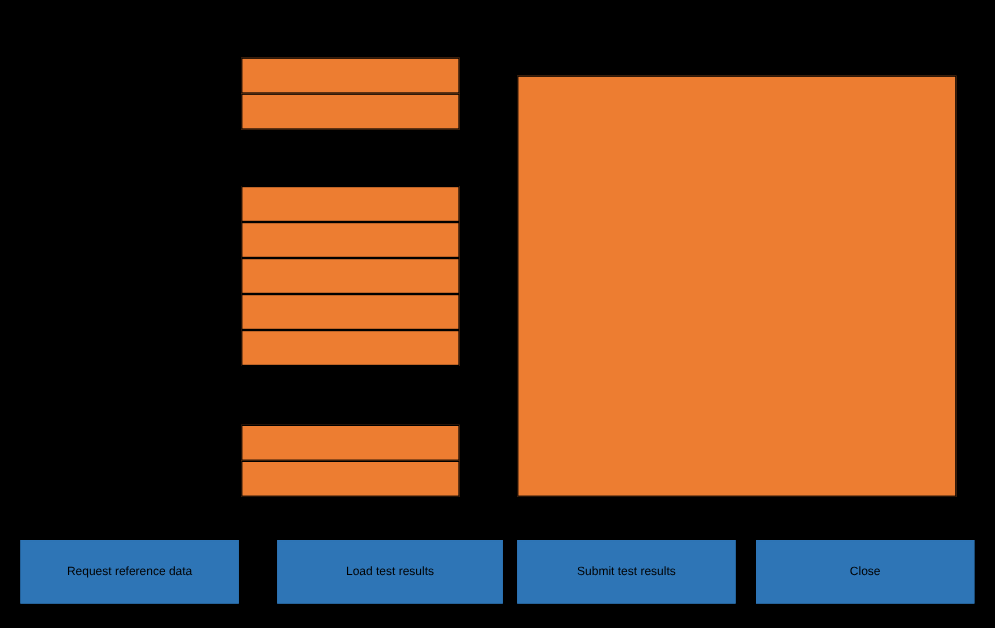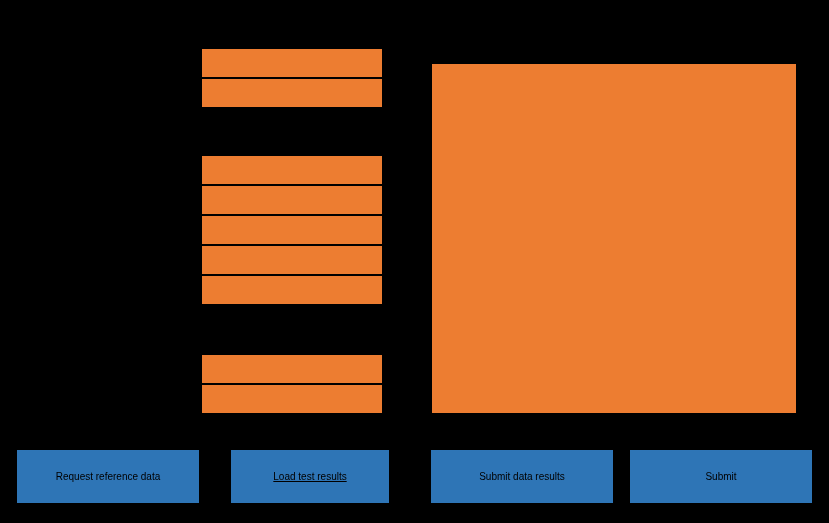--- a/index.html
+++ b/index.html
@@ -120,18 +120,18 @@
       <div class="field-group" style="top: 306px;">
         <div class="field-row" style="height: 30px;"></div>
         <div class="field-row" style="height: 30px;"></div>
       </div>
     </div>
 
   <div class="content-panel"></div>
 
   <div class="button-bar" id="button-bar">
       <div class="action-button" style="left: 17px; width: 182px;">Request reference data</div>
-      <div class="action-button" style="left: 231px; width: 158px; text-decoration: underline;">Load test results</div>
-      <div class="action-button" style="left: 431px; width: 182px;">Submit data results</div>
-      <div class="action-button" style="left: 630px; width: 182px;">Submit</div>
+      <div class="action-button" style="left: 231px; width: 188px;">Load test results</div>
+      <div class="action-button" style="left: 431px; width: 182px;">Submit test results</div>
+      <div class="action-button" style="left: 630px; width: 182px;">Close</div>
     </div>
 
 </div>
 
 </body></html>

